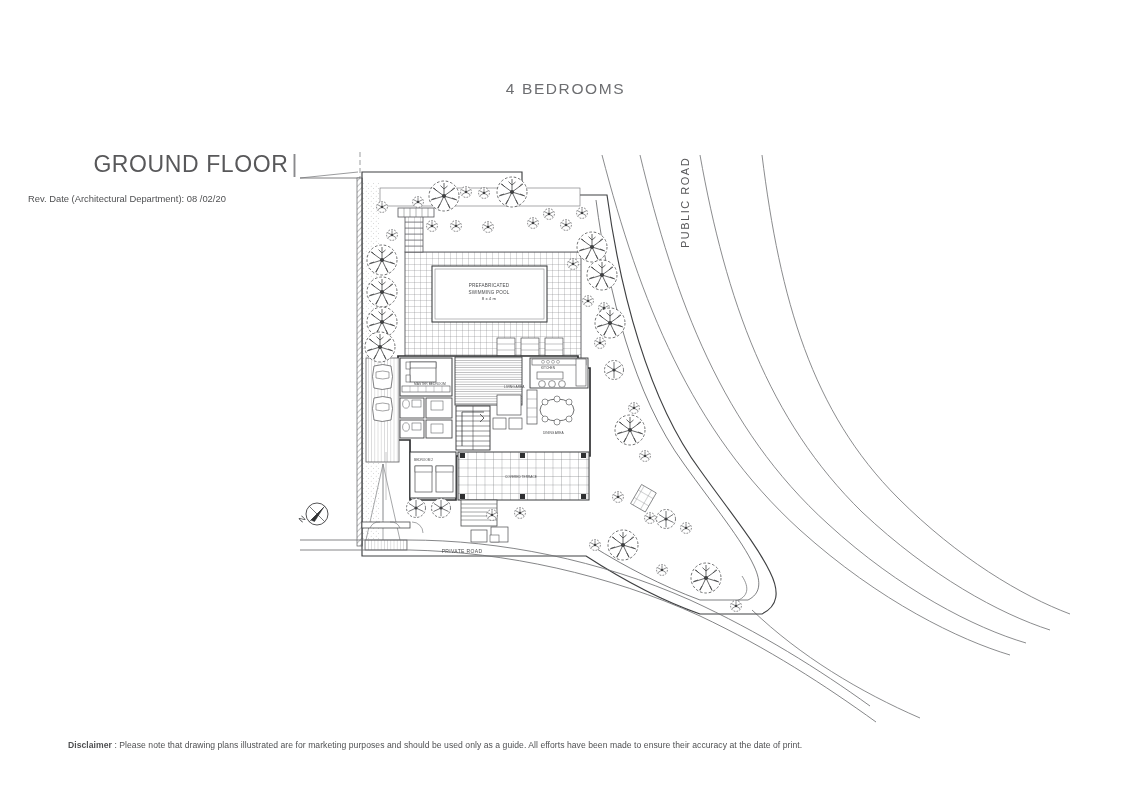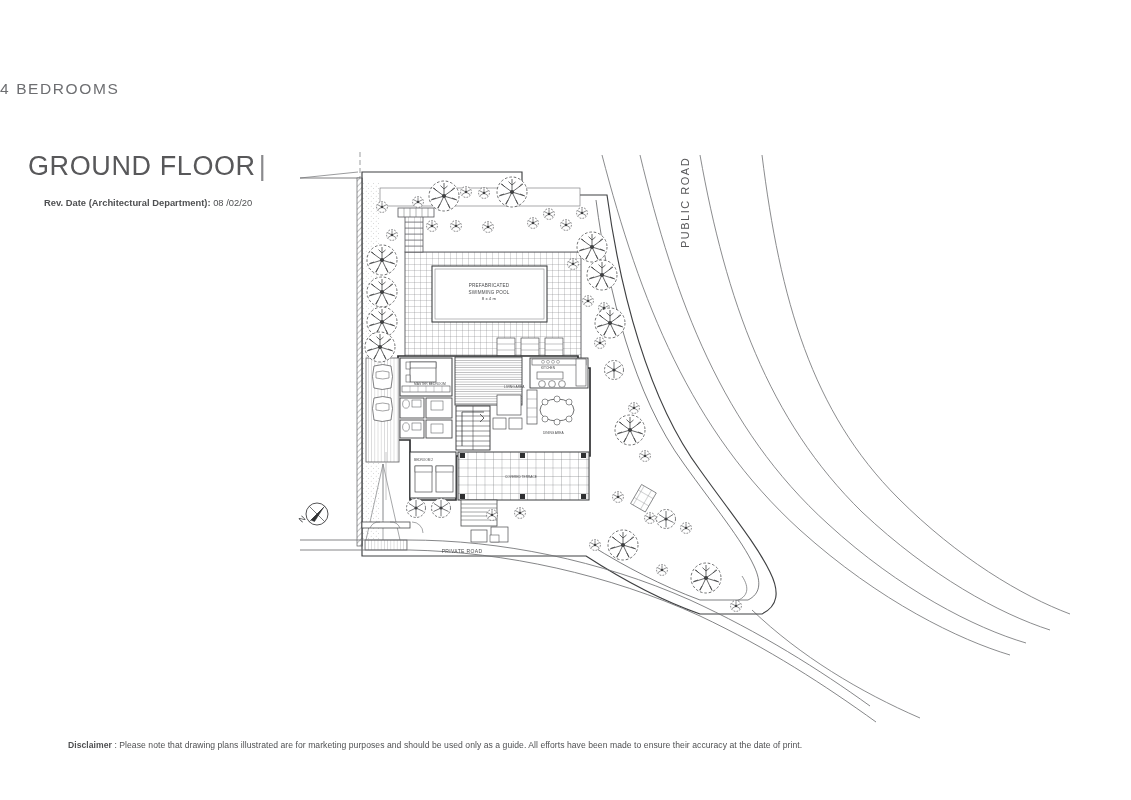--- a/index.html
+++ b/index.html
@@ -23,52 +23,54 @@
     inset: 0;
     background: #ffffff;
   }
 
   
   .sheet-subtitle {
     position: absolute;
     left: 0;
     top: 80px;
     width: 1131px;
+    text-align: center;
     font-size: 15.5px;
     letter-spacing: 1.6px;
     color: #6d6e71;
     font-weight: 400;
   }
 
   .title-block {
     position: absolute;
     left: 28px;
     top: 152px;
     width: 270px;
   }
   .title-main {
-    font-size: 27px;
+    font-size: 23px;
     letter-spacing: 0.6px;
     color: #58585a;
     font-weight: 400;
     line-height: 1.05;
     white-space: nowrap;
+    text-align: right;
   }
   .title-main .bar {
     color: #8a8a8d;
     font-weight: 300;
     padding-left: 3px;
   }
   .rev-lines {
     margin-top: 16px;
     font-size: 9.4px;
     line-height: 1.55;
     color: #4f5052;
   }
-  .rev-lines .rev-label { font-weight: 700; margin-left: 16px; }
+  .rev-lines .rev-label { font-weight: 400; }
 
   .disclaimer {
     position: absolute;
     left: 40px;
     top: 740px;
     font-size: 8.6px;
     color: #4f5052;
     letter-spacing: 0.05px;
     white-space: nowrap;
     padding-left: 28px;

